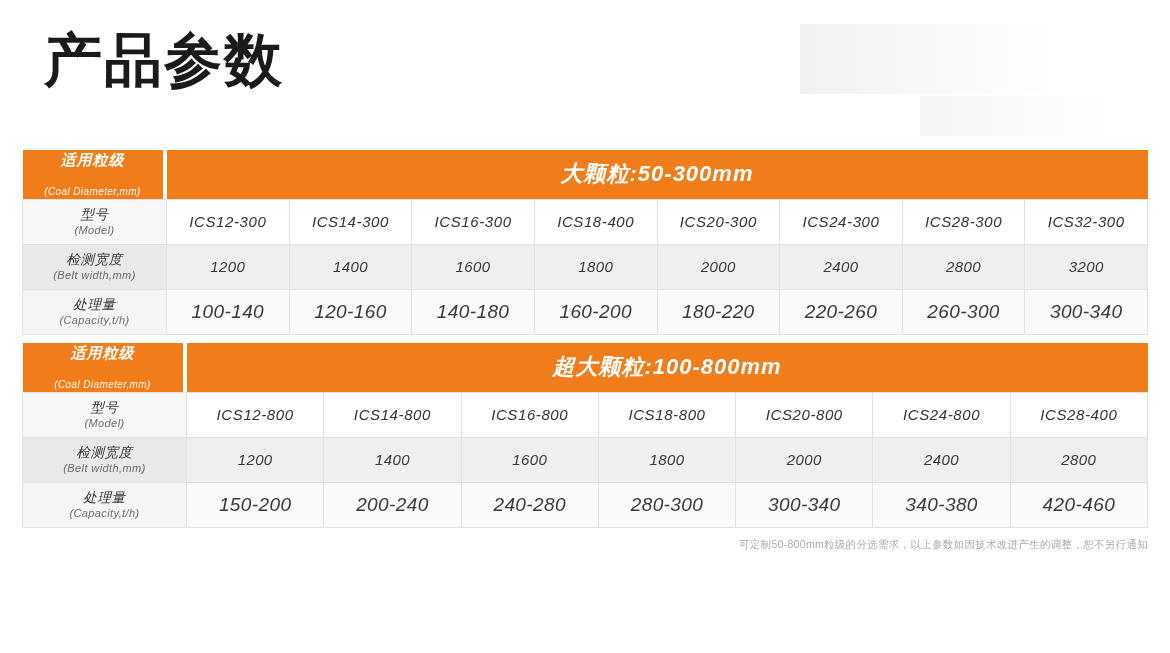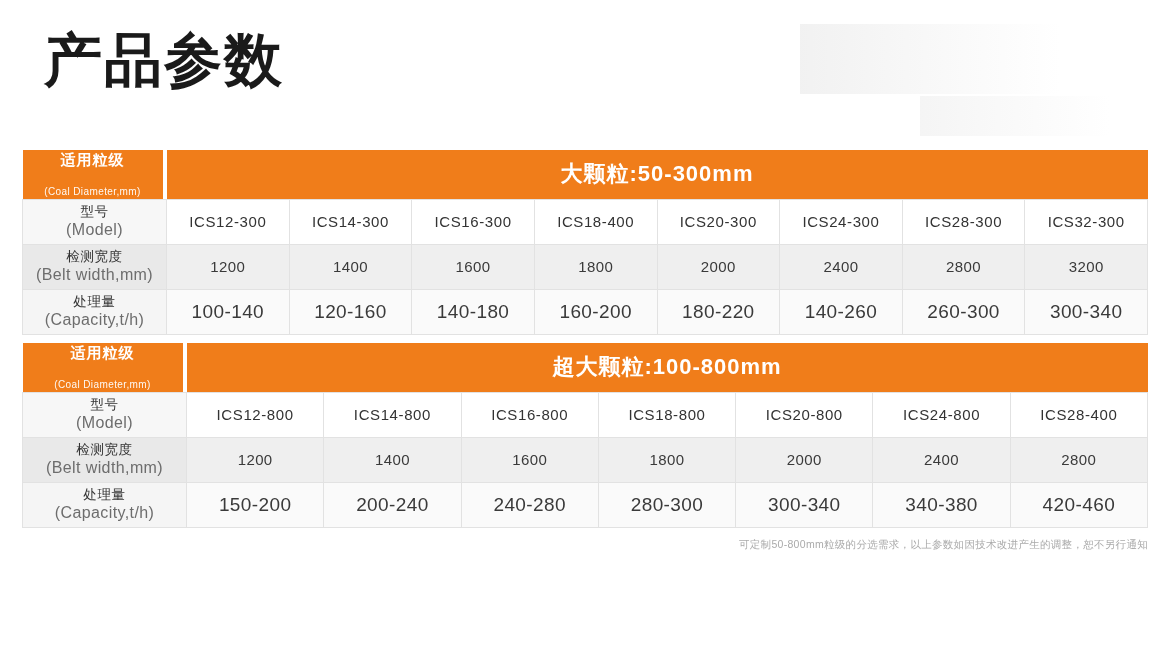--- a/index.html
+++ b/index.html
@@ -51,20 +51,21 @@
     left: 22px;
     width: 1126px;
   }
   #table1 { top: 150px; }
   #table2 { top: 343px; }
 
   table {
     width: 100%;
     border-collapse: collapse;
     table-layout: fixed;
+    font-style: italic;
   }
   td {
     text-align: center;
     vertical-align: middle;
     font-size: 14.5px;
     color: #3a3a3a;
     letter-spacing: 0.4px;
     border: 1px solid #e2e2e2;
   }
 
@@ -116,21 +117,21 @@
     line-height: 1.3;
   }
   .rowlabel .cn {
     display: block;
     font-size: 13.5px;
     color: #333;
     letter-spacing: 0.6px;
   }
   .rowlabel .en {
     display: block;
-    font-size: 16px;
+    font-size: 11px;
     color: #6d6d6d;
   }
 
   tr.r-model td.val {
     background: #ffffff;
     height: 42px;
     font-size: 15px;
     color: #333;
     letter-spacing: 0.6px;
   }
@@ -217,21 +218,21 @@
       <tr class="r-cap">
         <td class="rowlabel" colspan="2">
           <span class="cn">处理量</span>
           <span class="en">(Capacity,t/h)</span>
         </td>
         <td class="val">100-140</td>
         <td class="val">120-160</td>
         <td class="val">140-180</td>
         <td class="val">160-200</td>
         <td class="val">180-220</td>
-        <td class="val">140-260</td>
+        <td class="val">220-260</td>
         <td class="val">260-300</td>
         <td class="val">300-340</td>
       </tr>
     </tbody>
   </table>
 </div>
 
 <div class="table-wrap" id="table2">
   <table>
     <colgroup>

